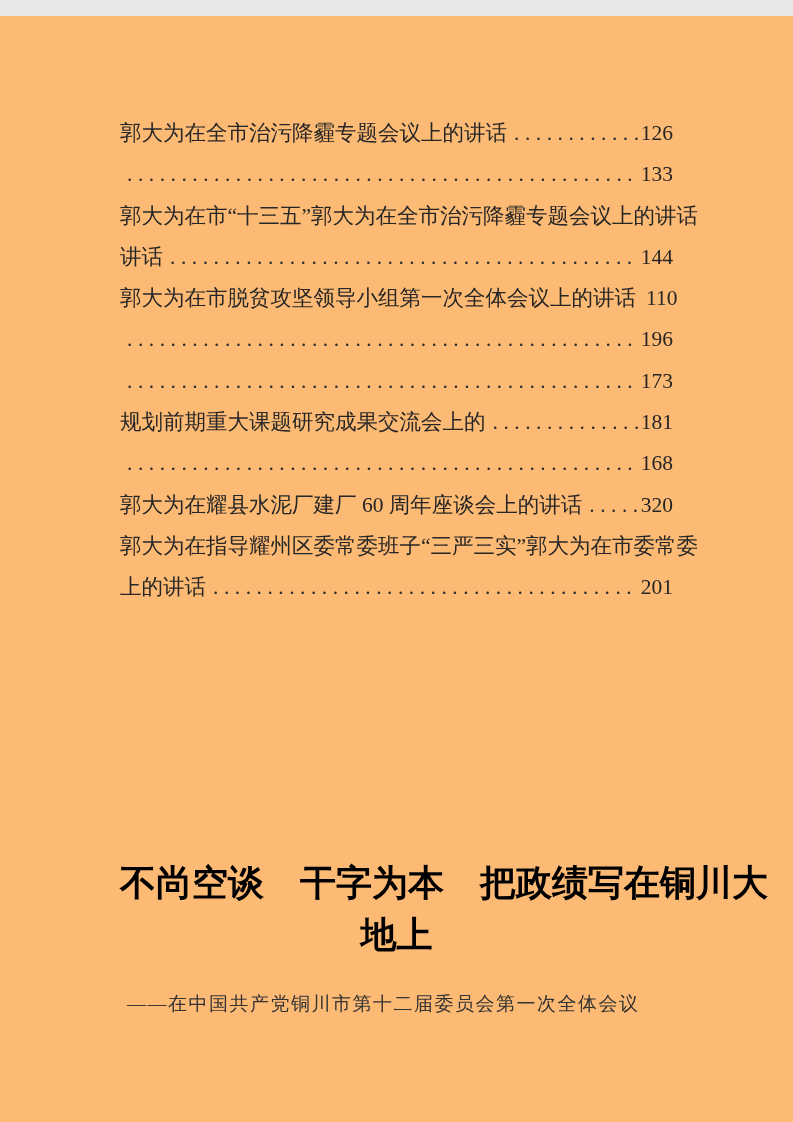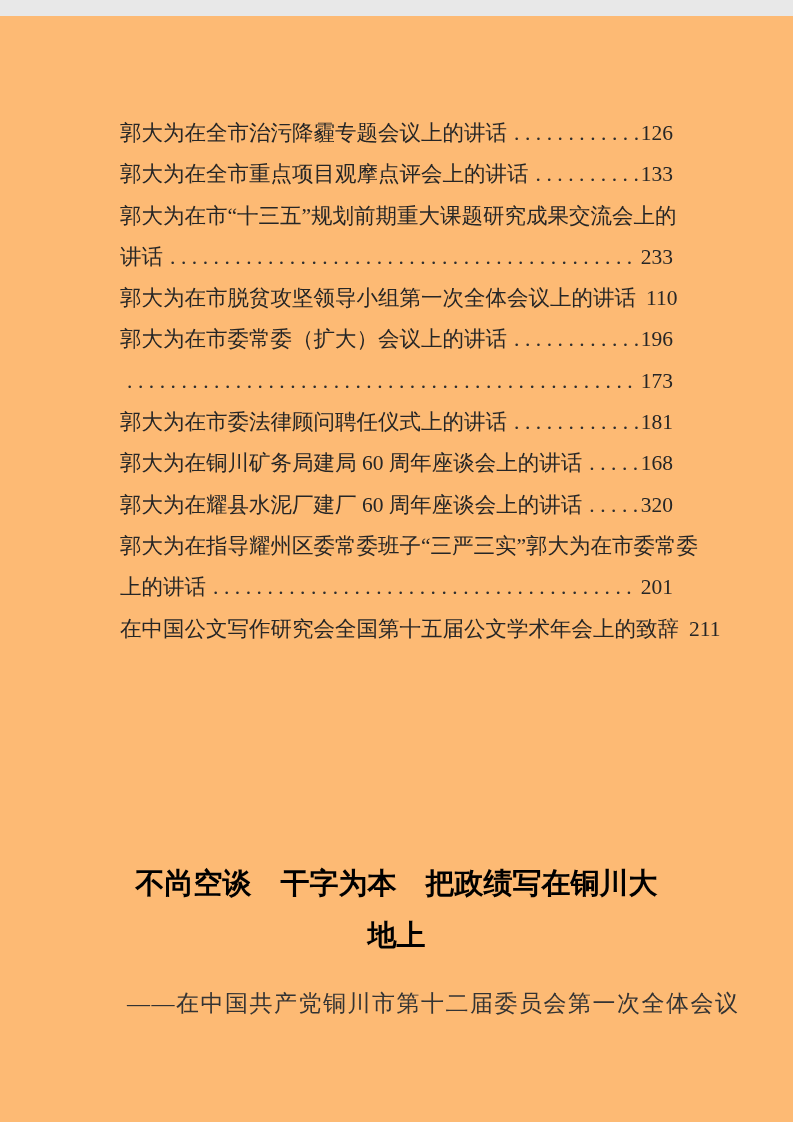--- a/index.html
+++ b/index.html
@@ -44,107 +44,99 @@
     color: #2e2e2e;
   }
   .pageno { flex: 0 0 auto; }
   .article-title {
     position: absolute;
     left: 120px;
     top: 841px;
     width: 553px;
     text-align: center;
     font-weight: bold;
-    font-size: 29px;
+    font-size: 36px;
     line-height: 52px;
     color: #000000;
     white-space: nowrap;
   }
   .article-subtitle {
     position: absolute;
     left: 127px;
     top: 972px;
     width: 560px;
-    font-size: 23px;
+    font-size: 19px;
     line-height: 31px;
     letter-spacing: 1.5px;
     color: #333333;
     white-space: nowrap;
   }
 </style>
 </head>
 <body>
 
 <div class="doc-page">
 
   <div class="toc">
     <div class="toc-row">
       <span class="toc-title">郭大为在全市治污降霾专题会议上的讲话</span>
         <span class="leader">........................................................................................................................</span>
         <span class="pageno">126</span>
     </div>
     <div class="toc-row">
-      <span class="toc-title">郭大为在全市重点项目观摩点评会上的讲话</span>
         <span class="leader">........................................................................................................................</span>
         <span class="pageno">133</span>
     </div>
     <div class="toc-row wrap">
-      <span class="toc-title">郭大为在市“十三五”规划前期重大课题研究成果交流会上的</span>
+      <span class="toc-title">郭大为在市“十三五”郭大为在全市治污降霾专题会议上的讲话</span>
         <span class="leader"></span>
         <span class="pageno"></span>
     </div>
     <div class="toc-row">
       <span class="toc-title">讲话</span>
         <span class="leader">........................................................................................................................</span>
-        <span class="pageno">233</span>
+        <span class="pageno">144</span>
     </div>
     <div class="toc-row">
       <span class="toc-title">郭大为在市脱贫攻坚领导小组第一次全体会议上的讲话</span>
         <span class="leader">........................................................................................................................</span>
         <span class="pageno">110</span>
     </div>
     <div class="toc-row">
-      <span class="toc-title">郭大为在市委常委（扩大）会议上的讲话</span>
         <span class="leader">........................................................................................................................</span>
         <span class="pageno">196</span>
     </div>
     <div class="toc-row">
         <span class="leader">........................................................................................................................</span>
         <span class="pageno">173</span>
     </div>
     <div class="toc-row">
-      <span class="toc-title">郭大为在市委法律顾问聘任仪式上的讲话</span>
+      <span class="toc-title">规划前期重大课题研究成果交流会上的</span>
         <span class="leader">........................................................................................................................</span>
         <span class="pageno">181</span>
     </div>
     <div class="toc-row">
-      <span class="toc-title">郭大为在铜川矿务局建局 60 周年座谈会上的讲话</span>
         <span class="leader">........................................................................................................................</span>
         <span class="pageno">168</span>
     </div>
     <div class="toc-row">
       <span class="toc-title">郭大为在耀县水泥厂建厂 60 周年座谈会上的讲话</span>
         <span class="leader">........................................................................................................................</span>
         <span class="pageno">320</span>
     </div>
     <div class="toc-row wrap">
       <span class="toc-title">郭大为在指导耀州区委常委班子“三严三实”郭大为在市委常委</span>
         <span class="leader"></span>
         <span class="pageno"></span>
     </div>
     <div class="toc-row">
       <span class="toc-title">上的讲话</span>
         <span class="leader">........................................................................................................................</span>
         <span class="pageno">201</span>
     </div>
-    <div class="toc-row">
-      <span class="toc-title">在中国公文写作研究会全国第十五届公文学术年会上的致辞</span>
-        <span class="leader"></span>
-        <span class="pageno">211</span>
-    </div>
   </div>
 
   <div class="article-title">
     <div>不尚空谈　干字为本　把政绩写在铜川大</div>
     <div>地上</div>
   </div>
 
   <div class="article-subtitle">——在中国共产党铜川市第十二届委员会第一次全体会议</div>
 
 </div>

